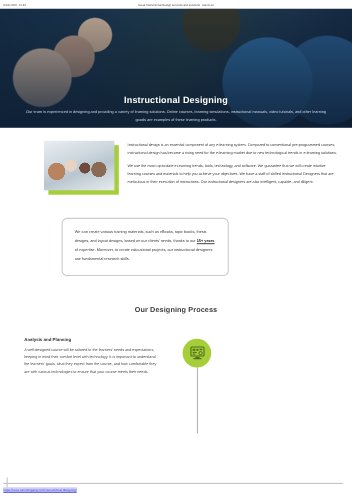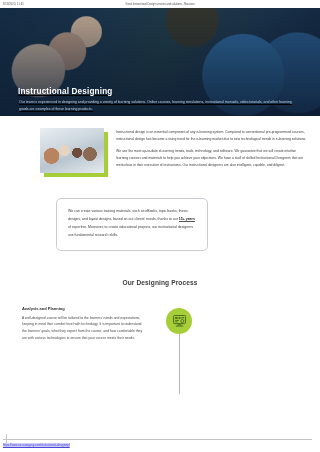--- a/index.html
+++ b/index.html
@@ -53,21 +53,21 @@
       radial-gradient(circle at 60% 12%, #3a3a2c 0 12%, transparent 12.5%),
       linear-gradient(120deg,#15304c 0%, #1d3a52 28%, #24414b 50%, #1b3550 72%, #10243c 100%);
     filter:saturate(.95);
   }
   .hero-shade {
     position:absolute; inset:0;
     background:linear-gradient(180deg, rgba(10,24,43,.18) 0%, rgba(10,24,43,.45) 45%, rgba(12,28,50,.84) 100%);
   }
   .hero-inner {
     position:absolute; left:0; right:0; bottom:4px;
-    padding:0 18px;text-decoration:underline;
+    text-align:center; padding:0 18px;
   }
   .hero-title {
     color:#ffffff; font-size:8.2px; font-weight:bold;
     letter-spacing:.15px; margin-bottom:3px;
   }
   .hero-sub {
     color:#c7d4e0; font-size:3.5px; line-height:1.85;
     max-width:282px; margin:0 auto;
   }
 

